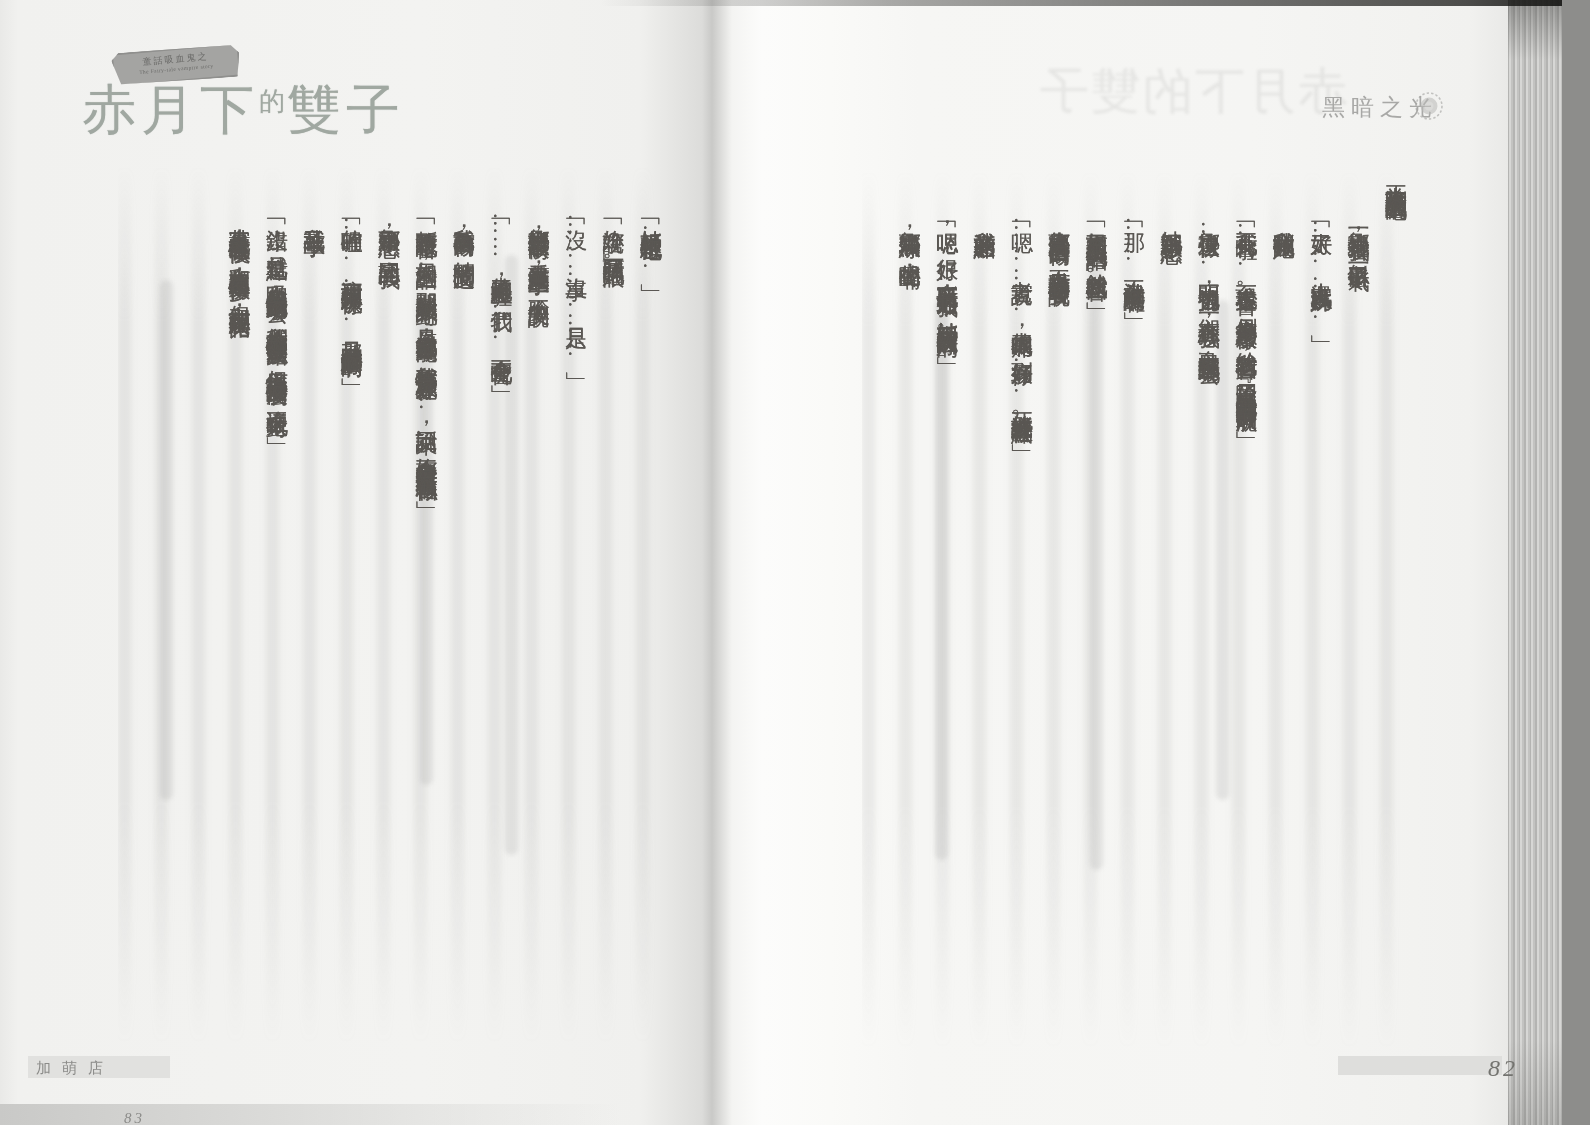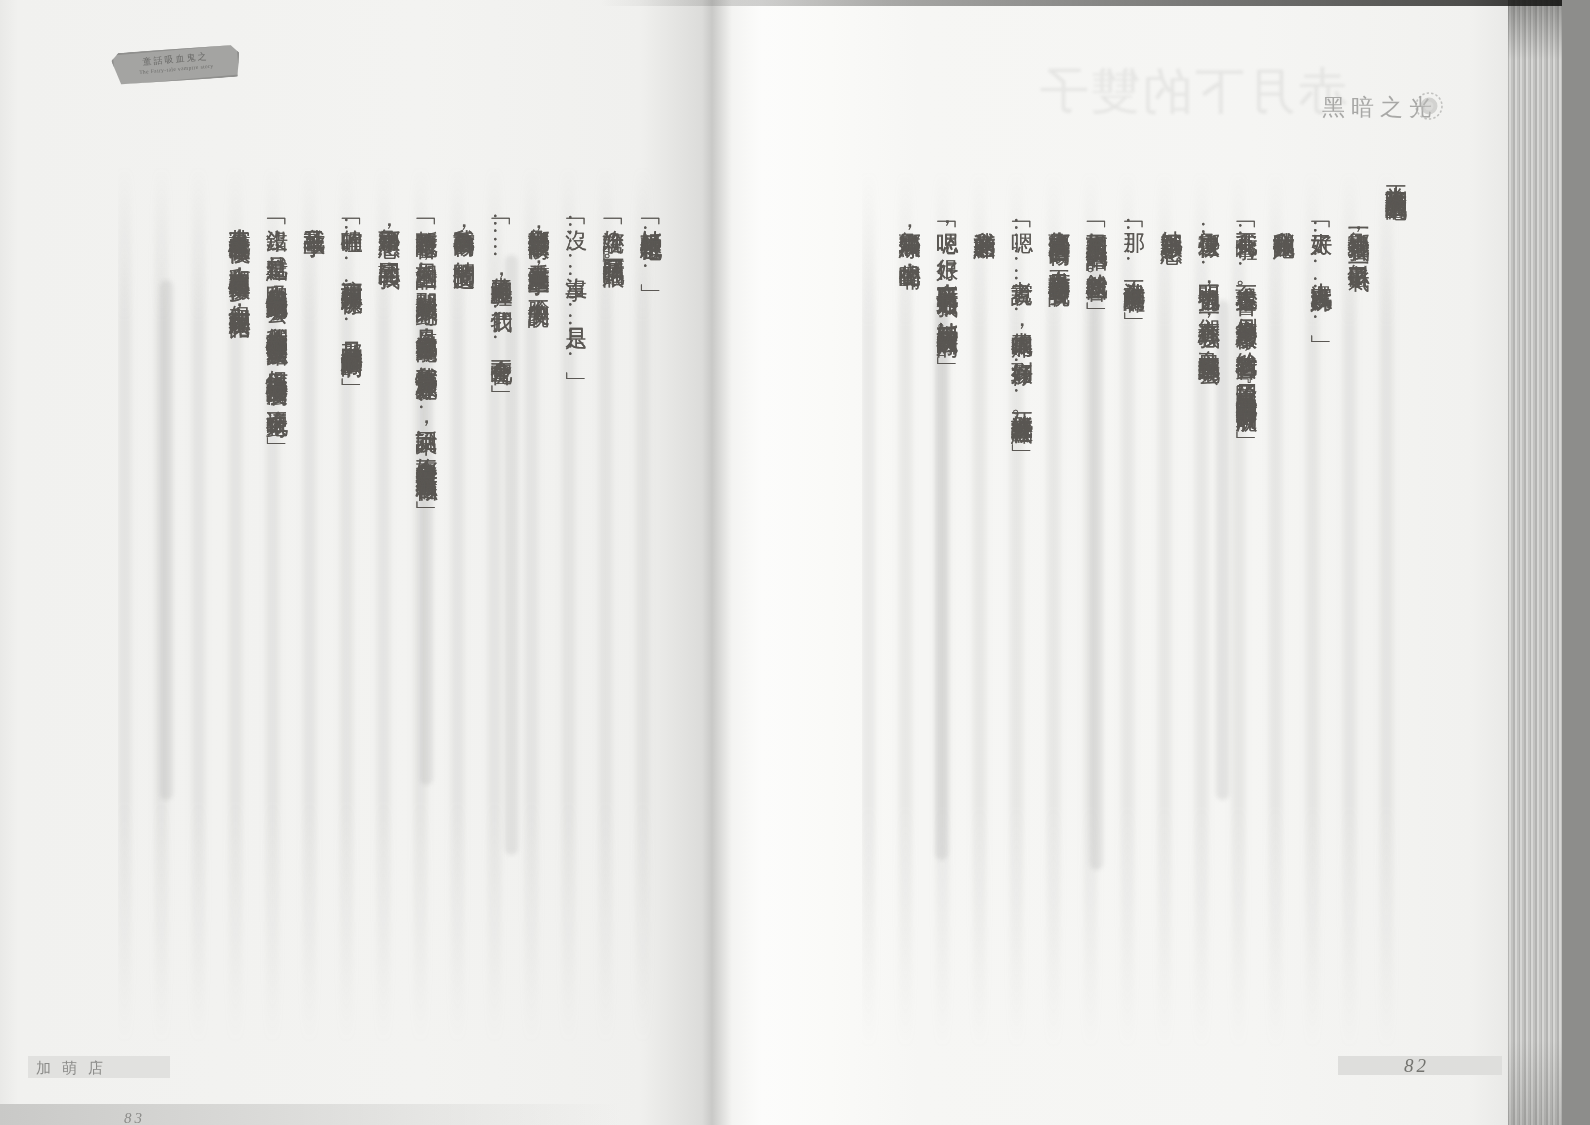--- a/index.html
+++ b/index.html
@@ -47,21 +47,21 @@
   .v-text p.indent{text-indent:46px;}
   .right-text{left:853px;top:168px;width:562px;height:890px;}
   .left-text{left:108px;top:165px;width:562px;height:890px;}
   
   .foot-band{position:absolute;background:#e1e1df;}
   .band-l{left:28px;top:1056px;width:142px;height:22px;}
   .band-r{left:1338px;top:1056px;width:164px;height:19px;background:#dededc;}
   .shop{position:absolute;left:36px;top:1059px;font-size:15px;letter-spacing:11px;color:#8b8b89;
     font-family:Liberation Mono, monospace;}
   .pnum-l{position:absolute;left:124px;top:1110px;font-size:15px;letter-spacing:3px;color:#8b8b89;font-style:italic;}
-  .pnum-r{position:absolute;left:1404px;top:1055px;font-size:19px;letter-spacing:3px;color:#73736f;font-style:italic;}
+  .pnum-r{position:absolute;left:1488px;top:1055px;font-size:24px;letter-spacing:3px;color:#73736f;font-style:italic;}
 </style>
 </head>
 <body>
 
 <div class="scan">
 
   <div class="spread"></div>
   <div class="bottom-strip"></div>
   <div class="fore-edge"></div>
   <div class="fore-edge-shade"></div>
@@ -76,20 +76,21 @@
   <div class="stripe" style="left:1090px;top:250px;height:620px;"></div>
   <div class="stripe" style="left:935px;top:300px;height:560px;"></div>
 
   <div class="title-ghost">赤月下的雙子</div>
 
   <div class="logo">
     <div class="ribbon">
       <span class="zh">童話吸血鬼之</span>
       <span class="en">The Fairy-tale vampire story</span>
     </div>
+    <div class="book-title"><span>赤月下</span><span class="de">的</span><span>雙子</span></div>
   </div>
 
   <div class="chapter">黑暗之光</div>
   <svg class="seal" viewBox="0 0 30 30">
     <circle cx="15" cy="15" r="13" fill="none" stroke="#9a9a98" stroke-width="1.6" stroke-dasharray="2.4 2.1"></circle>
     <circle cx="15" cy="15" r="8.5" fill="#b9b9b7"></circle>
     <circle cx="15" cy="15" r="4.5" fill="#c9c9c7"></circle>
   </svg>
 
   <div class="v-text right-text">

